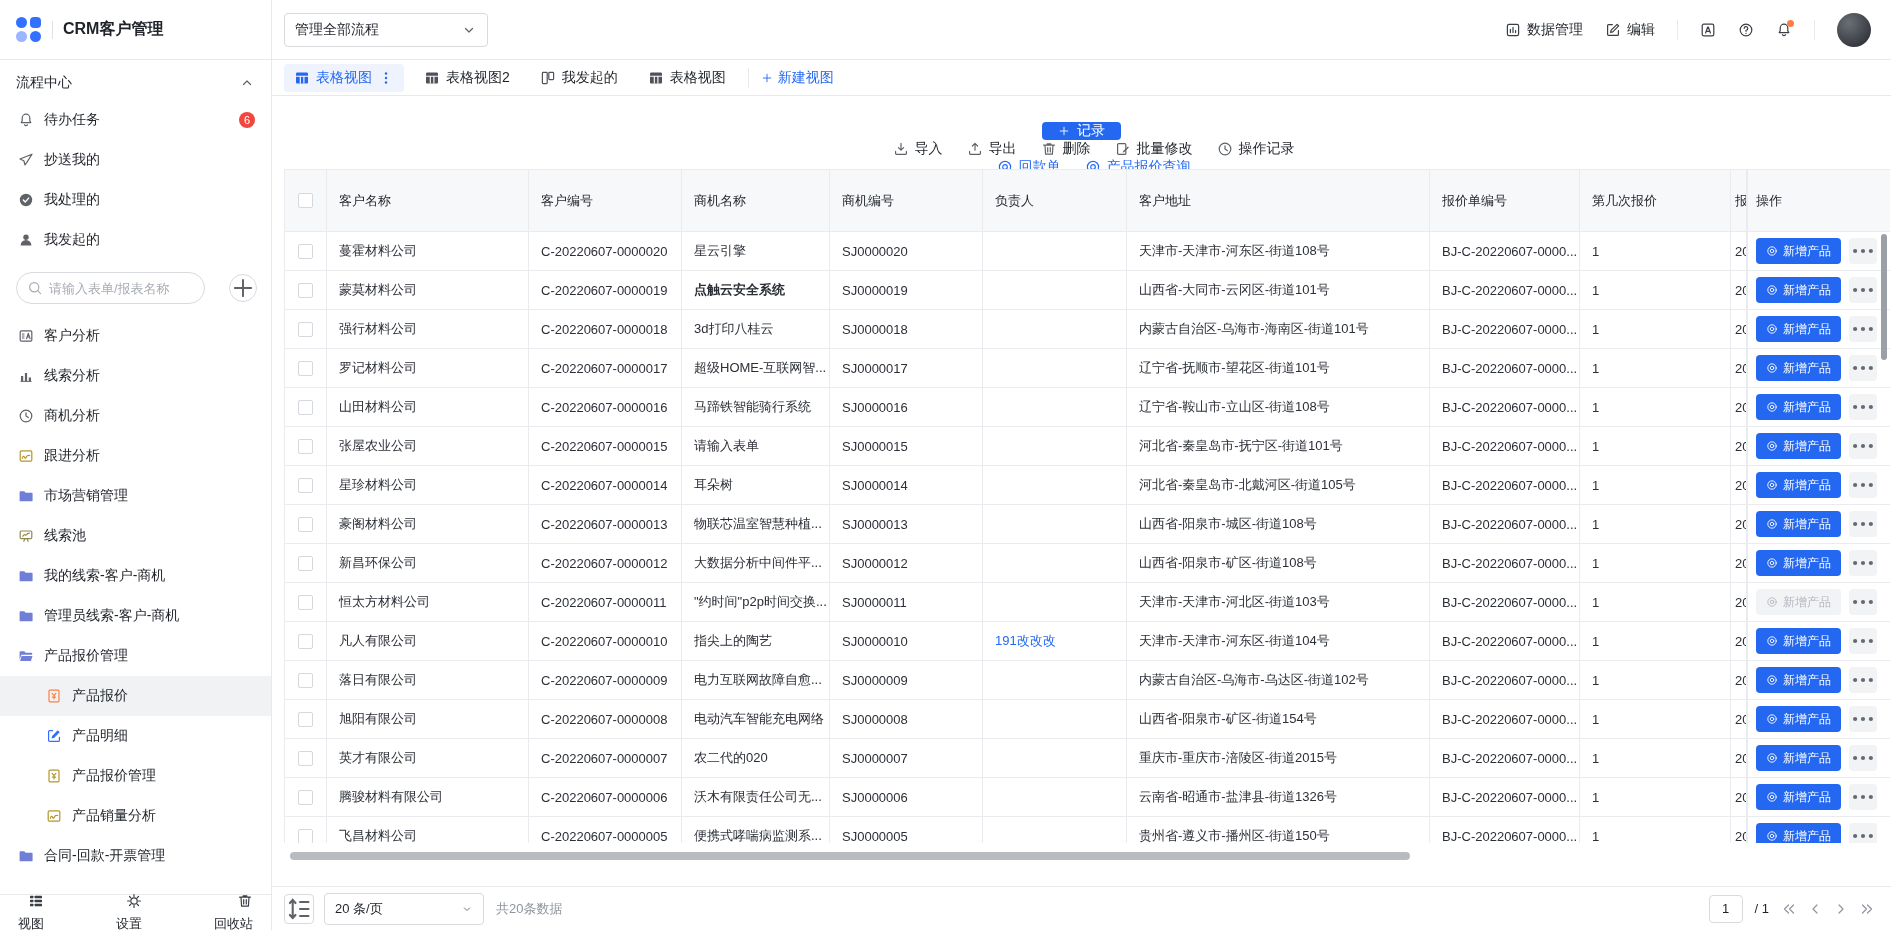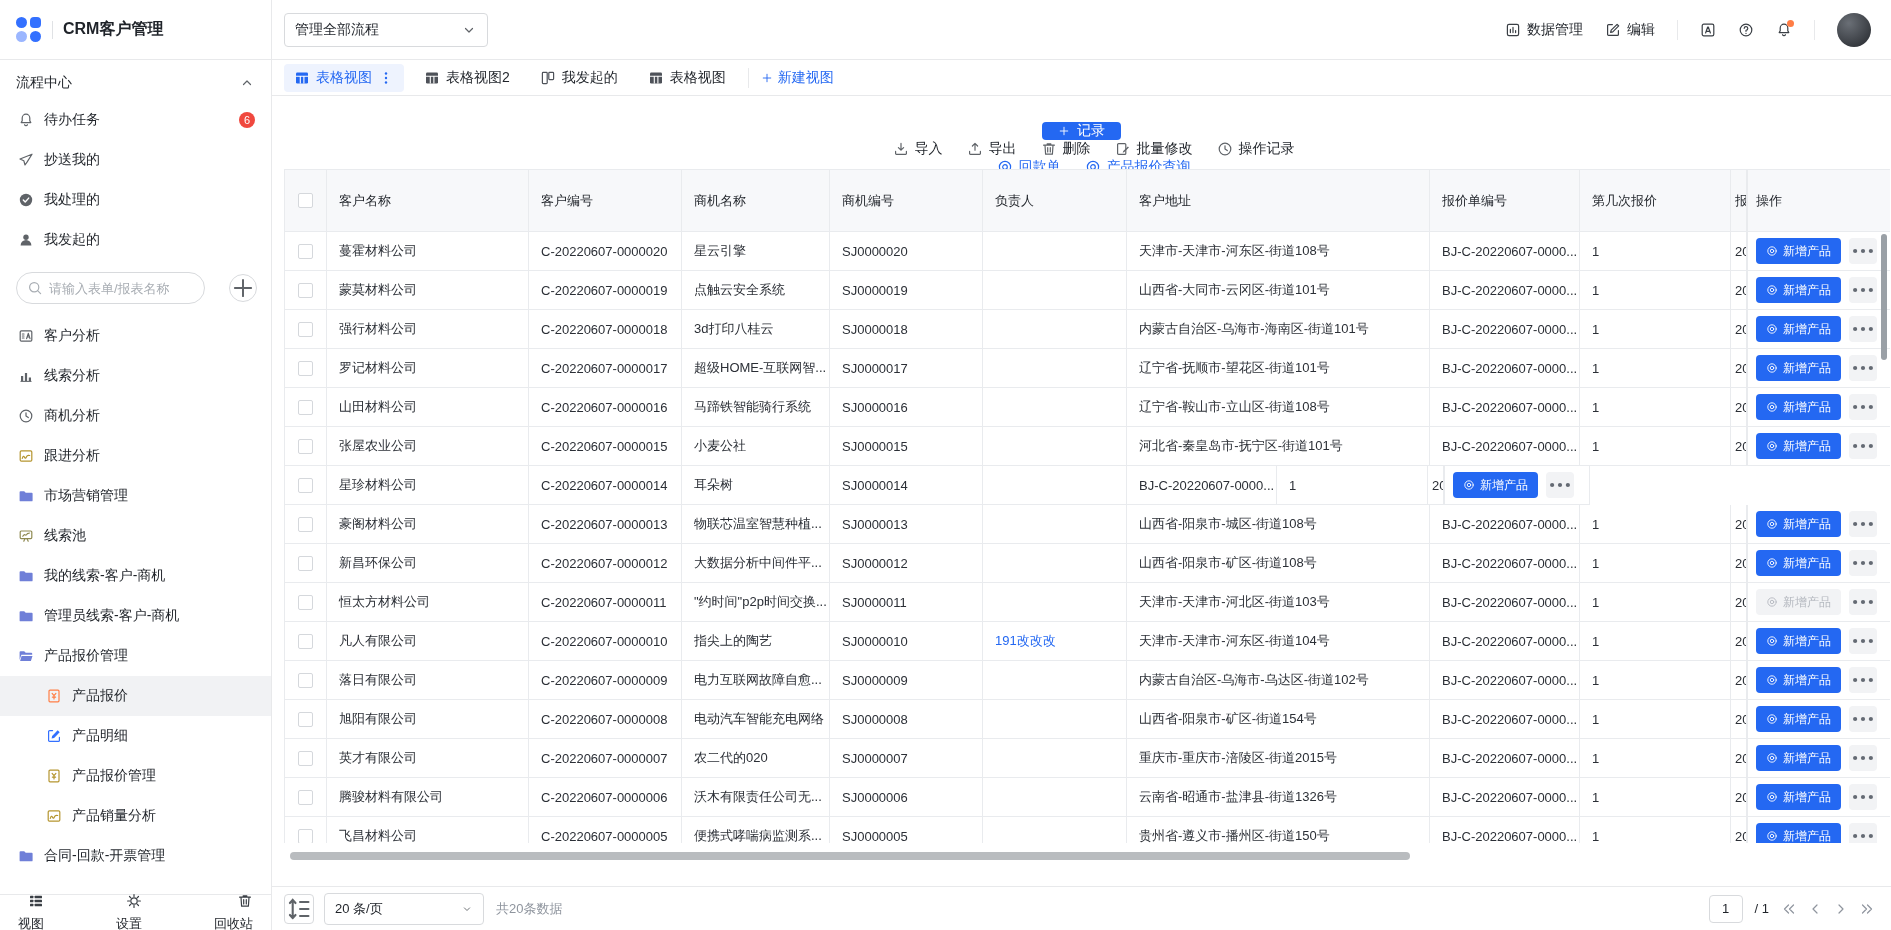--- a/index.html
+++ b/index.html
@@ -627,21 +627,21 @@
                 </svg>
               </button>
             </div>
           </div>
           <div class="t-row">
             <div class="td cell-check" style="width: 42px;">
               <span class="checkbox"></span>
             </div>
             <div class="td" style="width: 202px;">蒙莫材料公司</div>
             <div class="td" style="width: 153px;">C-20220607-0000019</div>
-            <div class="td" style="width: 148px;">点触云安全系统</div>
+            <div class="td" style="width: 148px; font-weight: bold;">点触云安全系统</div>
             <div class="td" style="width: 153px;">SJ0000019</div>
             <div class="td" style="width: 144px;"></div>
             <div class="td" style="width: 303px;">山西省-大同市-云冈区-街道101号</div>
             <div class="td" style="width: 150px;">BJ-C-20220607-0000...</div>
             <div class="td" style="width: 151px;">1</div>
             <div class="td cell-clip" style="width: 16px;">20</div>
             <div class="td action-cell" style="width: 146px; border-left: 1px solid var(--cellb);">
               <button class="btn-add">
                 <span class="icn sm">
                   <svg viewBox="0 0 16 16" fill="none" stroke="#ffffff" stroke-width="1.2" stroke-linecap="round" stroke-linejoin="round">
@@ -755,21 +755,21 @@
                 </svg>
               </button>
             </div>
           </div>
           <div class="t-row">
             <div class="td cell-check" style="width: 42px;">
               <span class="checkbox"></span>
             </div>
             <div class="td" style="width: 202px;">张屋农业公司</div>
             <div class="td" style="width: 153px;">C-20220607-0000015</div>
-            <div class="td" style="width: 148px;">小麦公社</div>
+            <div class="td" style="width: 148px;">请输入表单</div>
             <div class="td" style="width: 153px;">SJ0000015</div>
             <div class="td" style="width: 144px;"></div>
             <div class="td" style="width: 303px;">河北省-秦皇岛市-抚宁区-街道101号</div>
             <div class="td" style="width: 150px;">BJ-C-20220607-0000...</div>
             <div class="td" style="width: 151px;">1</div>
             <div class="td cell-clip" style="width: 16px;">20</div>
             <div class="td action-cell" style="width: 146px; border-left: 1px solid var(--cellb);">
               <button class="btn-add">
                 <span class="icn sm">
                   <svg viewBox="0 0 16 16" fill="none" stroke="#ffffff" stroke-width="1.2" stroke-linecap="round" stroke-linejoin="round">
@@ -790,20 +790,21 @@
           </div>
           <div class="t-row">
             <div class="td cell-check" style="width: 42px;">
               <span class="checkbox"></span>
             </div>
             <div class="td" style="width: 202px;">星珍材料公司</div>
             <div class="td" style="width: 153px;">C-20220607-0000014</div>
             <div class="td" style="width: 148px;">耳朵树</div>
             <div class="td" style="width: 153px;">SJ0000014</div>
             <div class="td" style="width: 144px;"></div>
+            <div class="td" style="width: 303px;">河北省-秦皇岛市-北戴河区-街道105号</div>
             <div class="td" style="width: 150px;">BJ-C-20220607-0000...</div>
             <div class="td" style="width: 151px;">1</div>
             <div class="td cell-clip" style="width: 16px;">20</div>
             <div class="td action-cell" style="width: 146px; border-left: 1px solid var(--cellb);">
               <button class="btn-add">
                 <span class="icn sm">
                   <svg viewBox="0 0 16 16" fill="none" stroke="#ffffff" stroke-width="1.2" stroke-linecap="round" stroke-linejoin="round">
                     <circle cx="8" cy="8" r="5.6"></circle>
                     <circle cx="8" cy="8" r="2.3"></circle>
                   </svg>

